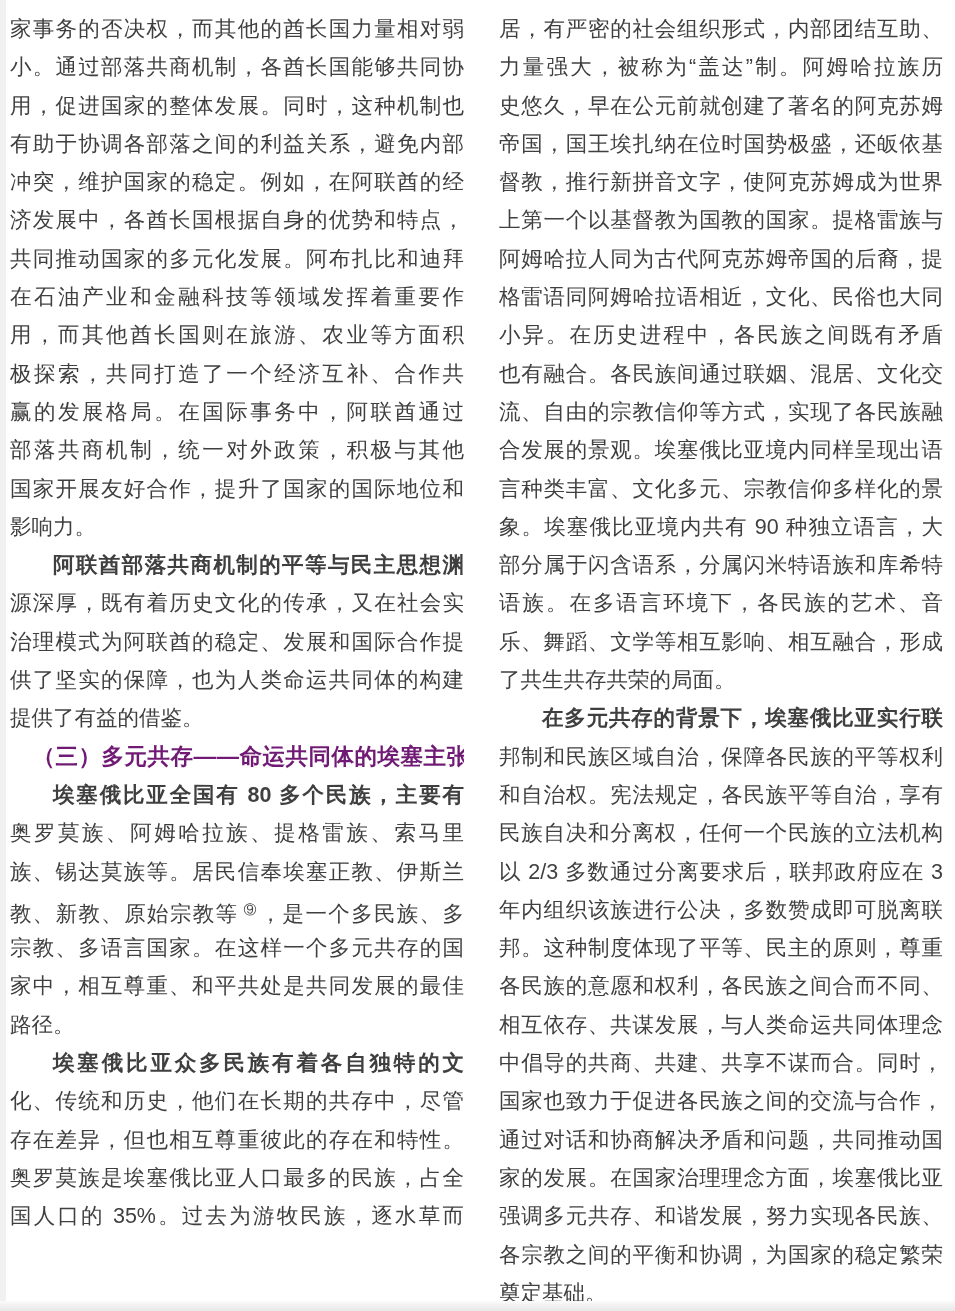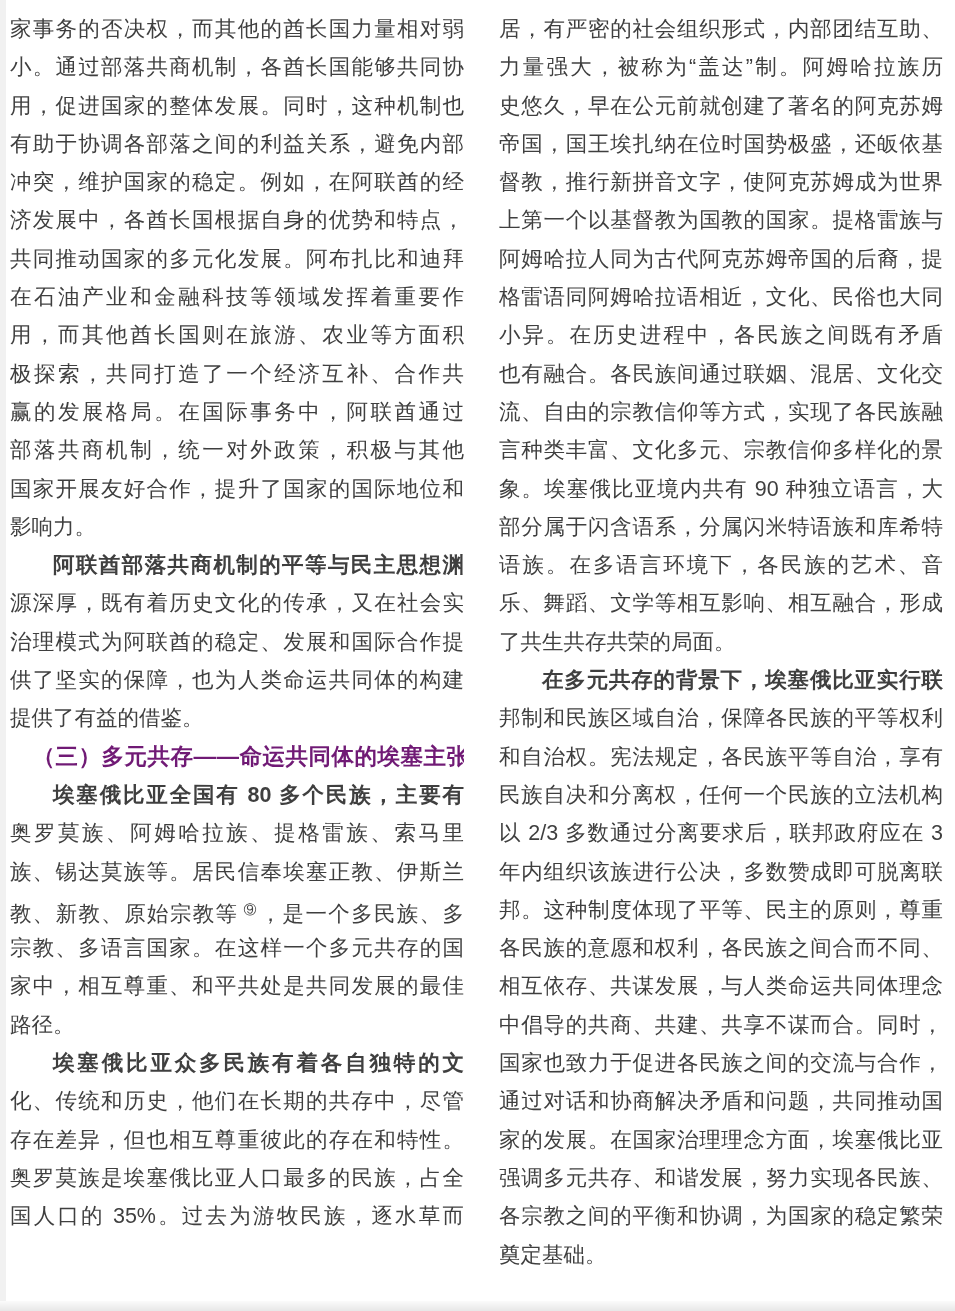--- a/index.html
+++ b/index.html
@@ -106,20 +106,21 @@
       <div class="line fill">力量强大，被称为“盖达”制。阿姆哈拉族历</div>
       <div class="line fill">史悠久，早在公元前就创建了著名的阿克苏姆</div>
       <div class="line fill">帝国，国王埃扎纳在位时国势极盛，还皈依基</div>
       <div class="line fill">督教，推行新拼音文字，使阿克苏姆成为世界</div>
       <div class="line fill">上第一个以基督教为国教的国家。提格雷族与</div>
       <div class="line fill">阿姆哈拉人同为古代阿克苏姆帝国的后裔，提</div>
       <div class="line fill">格雷语同阿姆哈拉语相近，文化、民俗也大同</div>
       <div class="line fill">小异。在历史进程中，各民族之间既有矛盾</div>
       <div class="line fill">也有融合。各民族间通过联姻、混居、文化交</div>
       <div class="line fill">流、自由的宗教信仰等方式，实现了各民族融</div>
+      <div class="line fill">合发展的景观。埃塞俄比亚境内同样呈现出语</div>
       <div class="line fill">言种类丰富、文化多元、宗教信仰多样化的景</div>
       <div class="line fill">象。埃塞俄比亚境内共有 90 种独立语言，大</div>
       <div class="line fill">部分属于闪含语系，分属闪米特语族和库希特</div>
       <div class="line fill">语族。在多语言环境下，各民族的艺术、音</div>
       <div class="line fill">乐、舞蹈、文学等相互影响、相互融合，形成</div>
       <div class="line end">了共生共存共荣的局面。</div>
       <div class="line indent">在多元共存的背景下，埃塞俄比亚实行联</div>
       <div class="line fill">邦制和民族区域自治，保障各民族的平等权利</div>
       <div class="line fill">和自治权。宪法规定，各民族平等自治，享有</div>
       <div class="line fill">民族自决和分离权，任何一个民族的立法机构</div>

